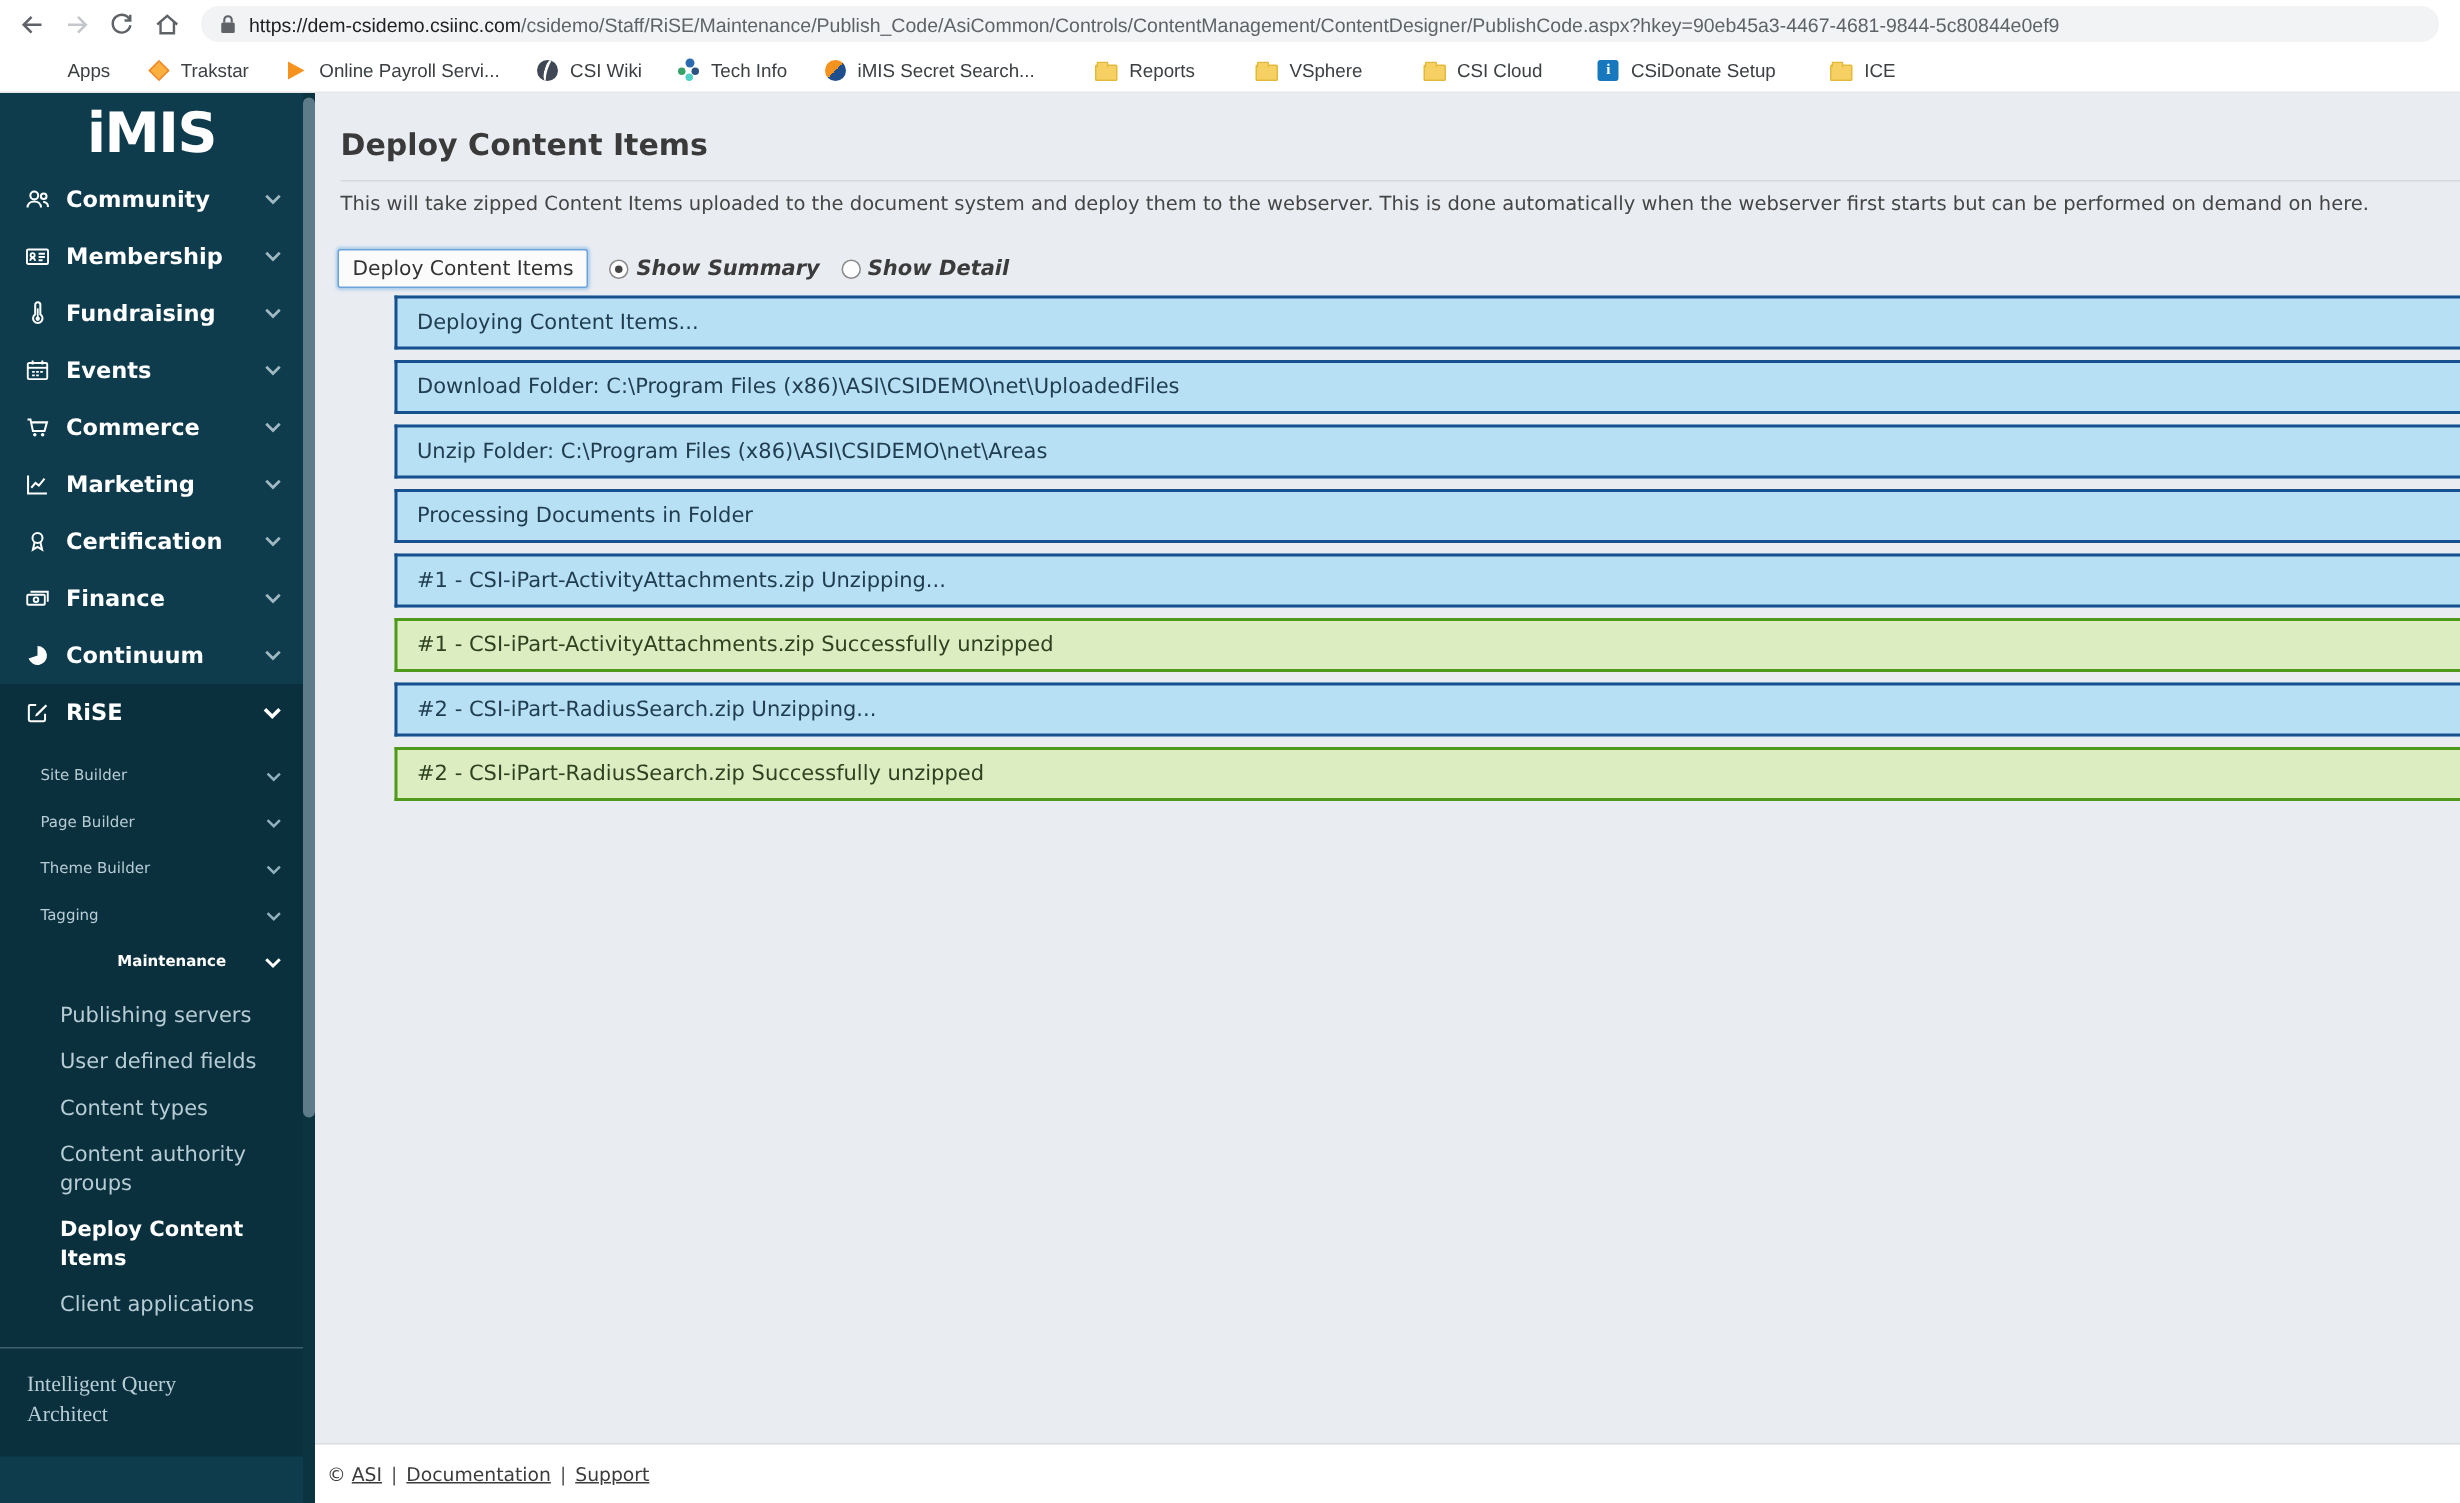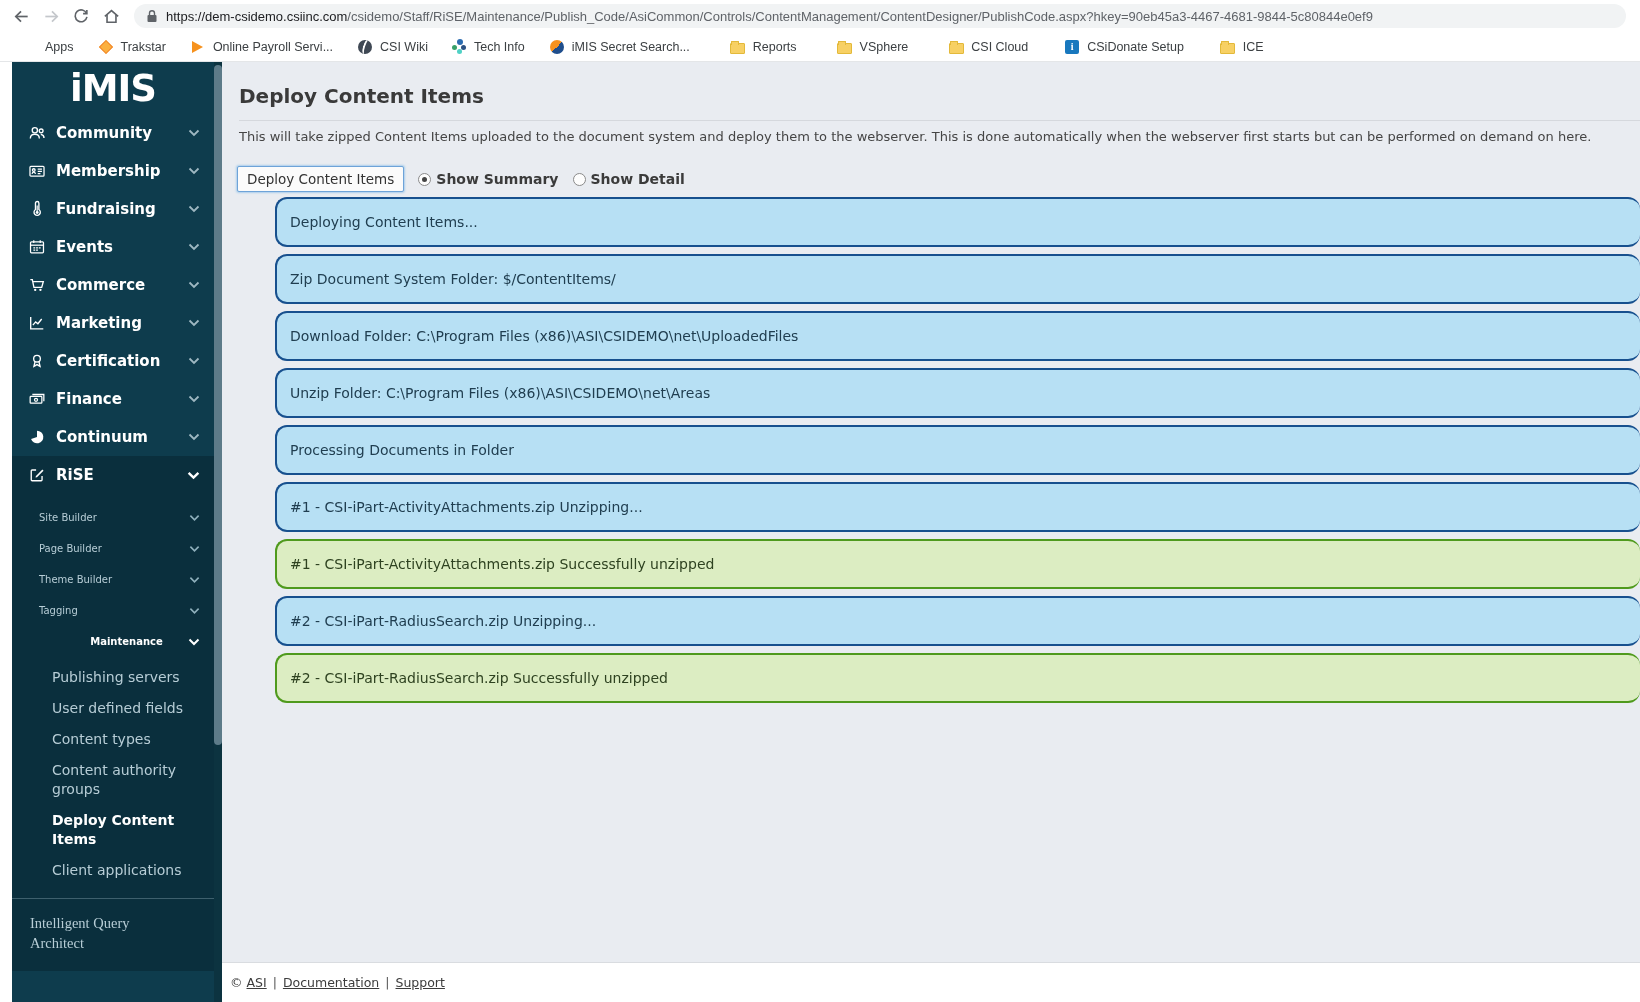--- a/index.html
+++ b/index.html
@@ -26,21 +26,21 @@
   .globe { width:14px; height:14px; border-radius:50%; background:#3f4854; position:relative; overflow:hidden; }
   .globe::after { content:""; position:absolute; left:5px; top:-2px; width:7px; height:18px; border-left:2px solid #fff; border-radius:50%; transform:rotate(18deg); }
   .cluster { position:relative; width:15px; height:15px; }
   .cluster i { position:absolute; border-radius:50%; }
   .swirl { width:14px; height:14px; border-radius:50%; background:linear-gradient(135deg,#f6921e 50%,#1f4e8c 50%); }
   .folder { width:15px; height:11px; background:#f7d064; border:1px solid #e3b93a; border-radius:1px; position:relative; margin-top:3px; }
   .folder::before { content:""; position:absolute; top:-3px; left:0; width:6px; height:3px; background:#f7d064; border:1px solid #e3b93a; border-bottom:none; border-radius:1px 1px 0 0; }
   .blue-sq { width:14px; height:14px; background:#1878be; border-radius:2px; color:#fff; font-size:10px; font-weight:bold; display:flex; align-items:center; justify-content:center; font-family:"Liberation Serif", serif; }
 
   
-  .app { display:flex; height:940px;margin-left:12px; }
+  .app { display:flex; height:940px; }
 
   
   .sidebar { width:210px; background:#0e3c4d; color:#fff; position:relative; flex:0 0 auto; }
   .side-inner { width:202px; }
   .logo { height:52px; display:flex; align-items:center; justify-content:center;
           font-size:37px; font-weight:bold; letter-spacing:-1px; color:#fff; }
   .nav-item { height:38px; display:flex; align-items:center; gap:10px; padding-left:16px;
               position:relative; font-size:15px; font-weight:600; color:#fff; cursor:pointer; }
   .nav-item .chev { position:absolute; right:14px; }
   .rise-zone { background:#0a2f3d; padding-bottom:14px; }
@@ -74,25 +74,25 @@
 
   .controls { display:flex; align-items:center; margin:22px 0 0 15px; gap:10px; }
   .deploy-btn { font-family:"DejaVu Sans", sans-serif; font-size:13.5px; color:#333;
                 background:#fbfbfb; border:1px solid #6ea3d8; border-radius:2px;
                 padding:4px 9px; box-shadow:0 0 2px 1px #aacdec; cursor:pointer; }
   .radio-opt { display:flex; align-items:center; gap:5px; margin-left:4px; cursor:pointer; }
   .radio-circle { width:13px; height:13px; border:1px solid #8a8a8a; border-radius:50%;
                   background:#fdfdfd; position:relative; flex:0 0 auto; }
   .radio-circle.checked::after { content:""; position:absolute; left:3px; top:3px; width:5px; height:5px;
                   border-radius:50%; background:#444; }
-  .radio-label { font-size:14px; font-weight:bold; color:#3b3b3b; }
+  .radio-label { font-size:14px; font-weight:bold; color:#3b3b3b;font-style:italic; }
 
   .messages { margin:5px 0 0 53px; }
-  .msg { height:50px; margin-bottom:7px; display:flex; align-items:center;
-         padding-left:13px; font-size:14px; border-style:solid; border-width:2px; border-right:none;border-radius:12px; }
+  .msg { height:36px; margin-bottom:7px; display:flex; align-items:center;
+         padding-left:13px; font-size:14px; border-style:solid; border-width:2px; border-right:none; }
   .msg.info { background:#b7e0f4; border-color:#17508e; color:#203e50; }
   .msg.success { background:#dcedc2; border-color:#4f9a1d; color:#2e4220; }
 
   .footer { position:absolute; left:0; right:0; bottom:0; height:40px; background:#fff;
             border-top:1px solid #d9dce0; display:flex; align-items:center; padding-left:8px;
             font-size:12.5px; color:#3c3c3c; gap:4px; }
   .footer a { color:#3c3c3c; text-decoration:underline; cursor:pointer; }
   .footer .sep { color:#555; padding:0 2px; }
 
   svg { display:block; }
@@ -415,23 +415,20 @@
           <span class="radio-label">Show Detail</span>
         </span>
       </div>
 
       <div class="messages">
 
           <div class="msg info">
             <span>Deploying Content Items...</span>
           </div>
 
-          <div class="msg info">
-            <span>Zip Document System Folder: $/ContentItems/</span>
-          </div>
 
           <div class="msg info">
             <span>Download Folder: C:\Program Files (x86)\ASI\CSIDEMO\net\UploadedFiles</span>
           </div>
 
           <div class="msg info">
             <span>Unzip Folder: C:\Program Files (x86)\ASI\CSIDEMO\net\Areas</span>
           </div>
 
           <div class="msg info">

